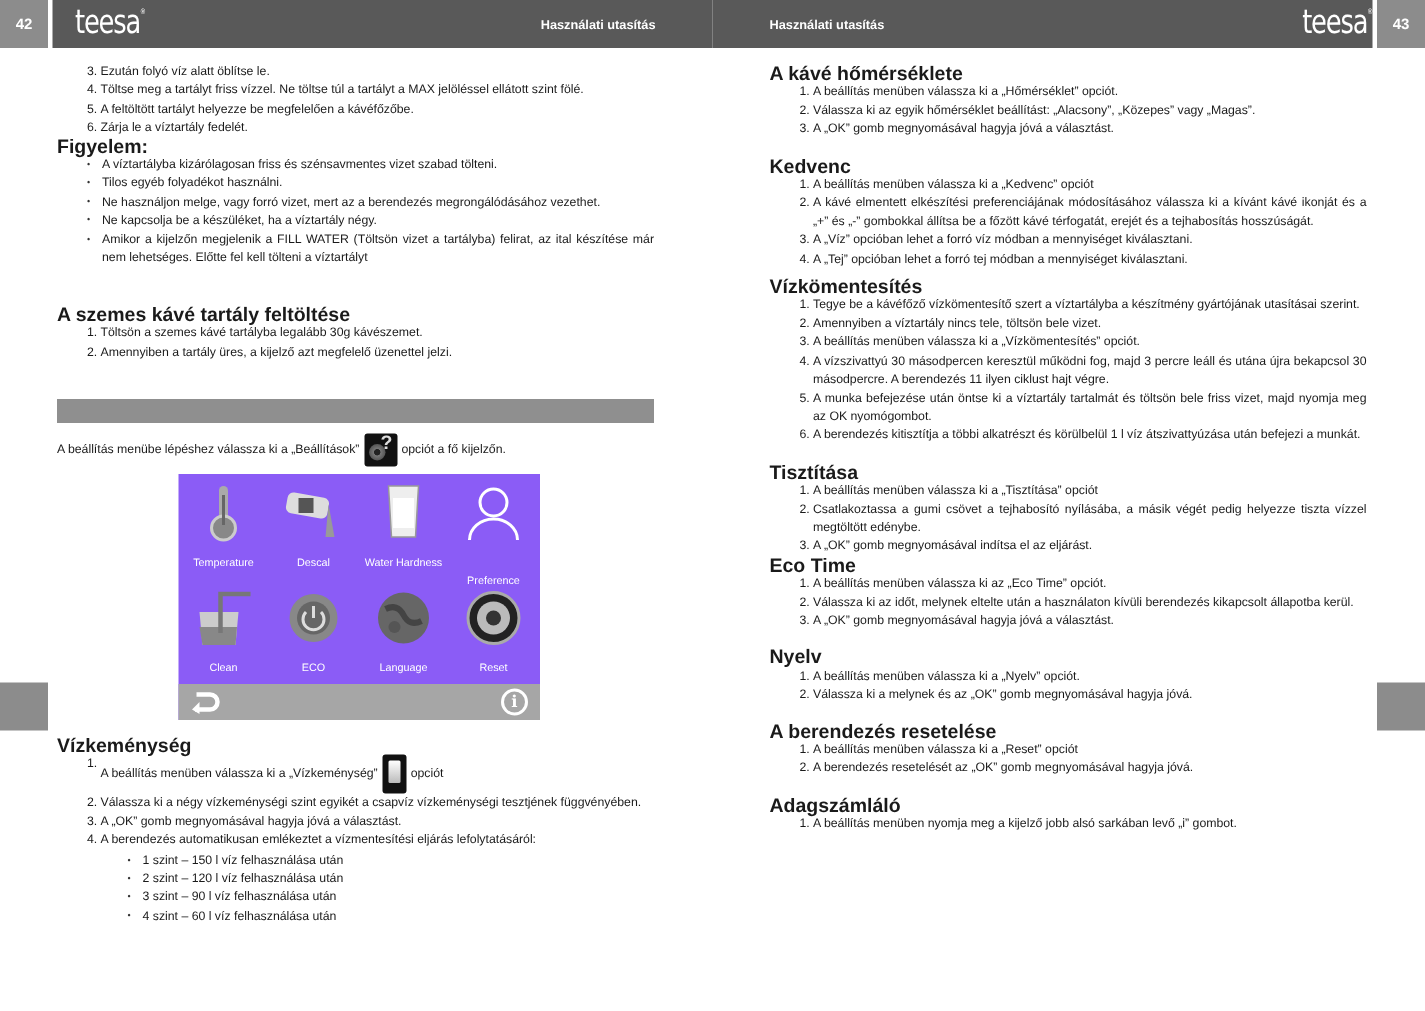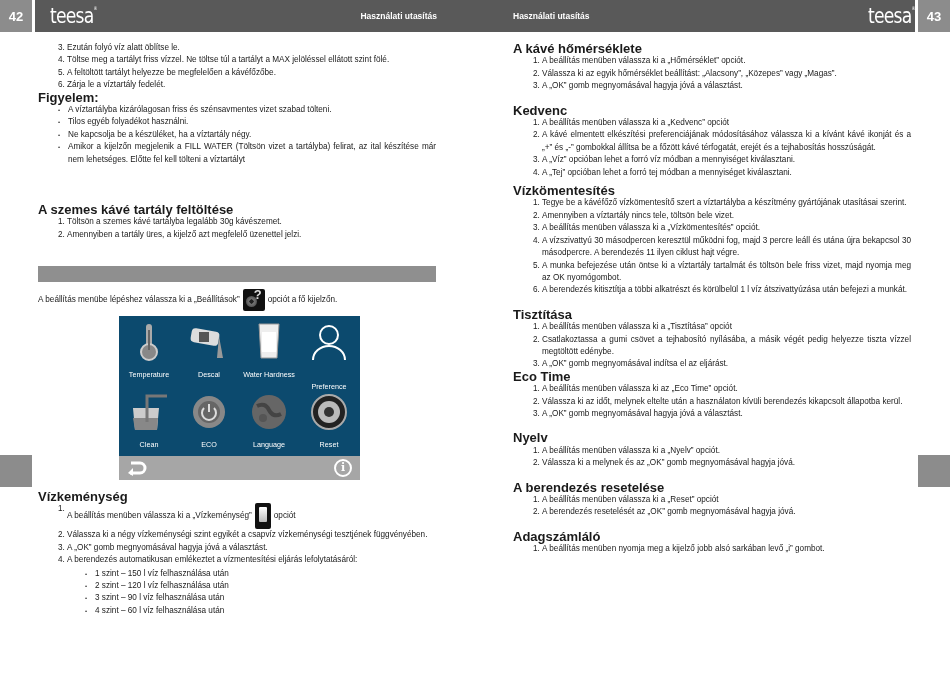--- a/index.html
+++ b/index.html
@@ -6,21 +6,21 @@
   html, body { width: 950px; height: 674px; background: #ffffff; overflow: hidden; }
   body { font-family: "Liberation Sans", "DejaVu Sans", sans-serif; color: #1a1a1a; position: relative; }
 
   .spread { position: relative; width: 950px; height: 674px; }
   .page { position: absolute; top: 0; width: 475px; height: 674px; }
   .page.left { left: 0; }
   .page.right { left: 475px; }
 
   
   .pnum { position: absolute; top: 0; height: 32px; width: 32px; background: #8c8c8c; color: #fff;
-          font-size: 13px; font-weight: bold; display: flex; align-items: center; justify-content: center; }
+          font-size: 10px; font-weight: bold; display: flex; align-items: center; justify-content: center; }
   .page.left .pnum { left: 0; }
   .page.right .pnum { right: 0; }
   .hbar { position: absolute; top: 0; height: 32px; background: #595959; display: flex; align-items: center; }
   .page.left .hbar { left: 35px; right: 0; }
   .page.right .hbar { left: 0; right: 35px; }
   .hbar .title { color: #fff; font-size: 8.5px; font-weight: bold; position: absolute; }
   .page.left .hbar .title { right: 38px; }
   .page.right .hbar .title { left: 38px; }
   .logo { position: absolute; color: #fff; font-family: "DejaVu Sans", sans-serif; font-size: 22px; letter-spacing: -1px;
           font-weight: normal; transform: scaleX(0.78); transform-origin: left center; top: 3px; }
@@ -53,21 +53,21 @@
 
   .inline-icon { display: inline-block; width: 22px; height: 22px; background: #111; vertical-align: middle; border-radius: 2px;
                  position: relative; margin: 0 3px; }
   .inline-icon.gear::before { content: ""; position: absolute; left: 3px; top: 7px; width: 11px; height: 11px; border-radius: 50%;
                  background: radial-gradient(circle, #222 25%, #777 30%, #555 70%); }
   .inline-icon.gear::after { content: "?"; position: absolute; right: 3px; top: 0px; color: #ddd; font-weight: bold; font-size: 13px; }
   .inline-icon.glass { width: 16px; height: 26px; }
   .inline-icon.glass::before { content: ""; position: absolute; left: 4px; top: 4px; width: 8px; height: 15px; background: linear-gradient(#fff, #bbb); border-radius: 1px; }
 
   
-  .screen { position: absolute; left: 119px; top: 316px; width: 241px; height: 164px; background: #0c4a6e; }
+  .screen { position: absolute; left: 119px; top: 316px; width: 241px; height: 164px; background: #8b5cf6; }
   .screen .grid { position: absolute; left: 0; top: 0; width: 241px; height: 140px; }
   .tile { position: absolute; width: 60px; height: 70px; display: flex; flex-direction: column; align-items: center; }
   .tile .ic { width: 40px; height: 40px; margin-top: 6px; position: relative; }
   .tile .lbl { color: #fff; font-size: 7.2px; margin-top: 8px; white-space: nowrap; }
   .screen .bottom { position: absolute; left: 0; bottom: 0; width: 241px; height: 24px; background: #a6a6a6; }
   .back-icon { position: absolute; left: 8px; top: 4px; width: 20px; height: 16px; }
   .info-icon { position: absolute; right: 8px; top: 3px; width: 18px; height: 18px; border: 2px solid #fff; border-radius: 50%;
                color: #fff; font-size: 11px; font-weight: bold; text-align: center; line-height: 14px; font-family: "DejaVu Serif", serif; }
 </style>
 </head>
@@ -88,20 +88,21 @@
       <ol class="steps" id="tank-steps">
           <li><span class="n">3.</span><span>Ezután folyó víz alatt öblítse le.</span></li>
           <li><span class="n">4.</span><span>Töltse meg a tartályt friss vízzel. Ne töltse túl a tartályt a MAX jelöléssel ellátott szint fölé.</span></li>
           <li><span class="n">5.</span><span>A feltöltött tartályt helyezze be megfelelően a kávéfőzőbe.</span></li>
           <li><span class="n">6.</span><span>Zárja le a víztartály fedelét.</span></li>
         </ol>
       <div class="h">Figyelem:</div>
       <ul class="bul" id="warnings">
           <li>A víztartályba kizárólagosan friss és szénsavmentes vizet szabad tölteni.</li>
           <li>Tilos egyéb folyadékot használni.</li>
+          <li>Ne használjon melge, vagy forró vizet, mert az a berendezés megrongálódásához vezethet.</li>
           <li>Ne kapcsolja be a készüléket, ha a víztartály négy.</li>
           <li>Amikor a kijelzőn megjelenik a FILL WATER (Töltsön vizet a tartályba) felirat, az ital készítése már nem lehetséges. Előtte fel kell tölteni a víztartályt</li>
         </ul>
     </div>
 
     <div class="content" style="top:204px;">
       <div class="h">A szemes kávé tartály feltöltése</div>
       <ol class="steps" id="beans-steps">
           <li><span class="n">1.</span><span>Töltsön a szemes kávé tartályba legalább 30g kávészemet.</span></li>
           <li><span class="n">2.</span><span>Amennyiben a tartály üres, a kijelző azt megfelelő üzenettel jelzi.</span></li>

